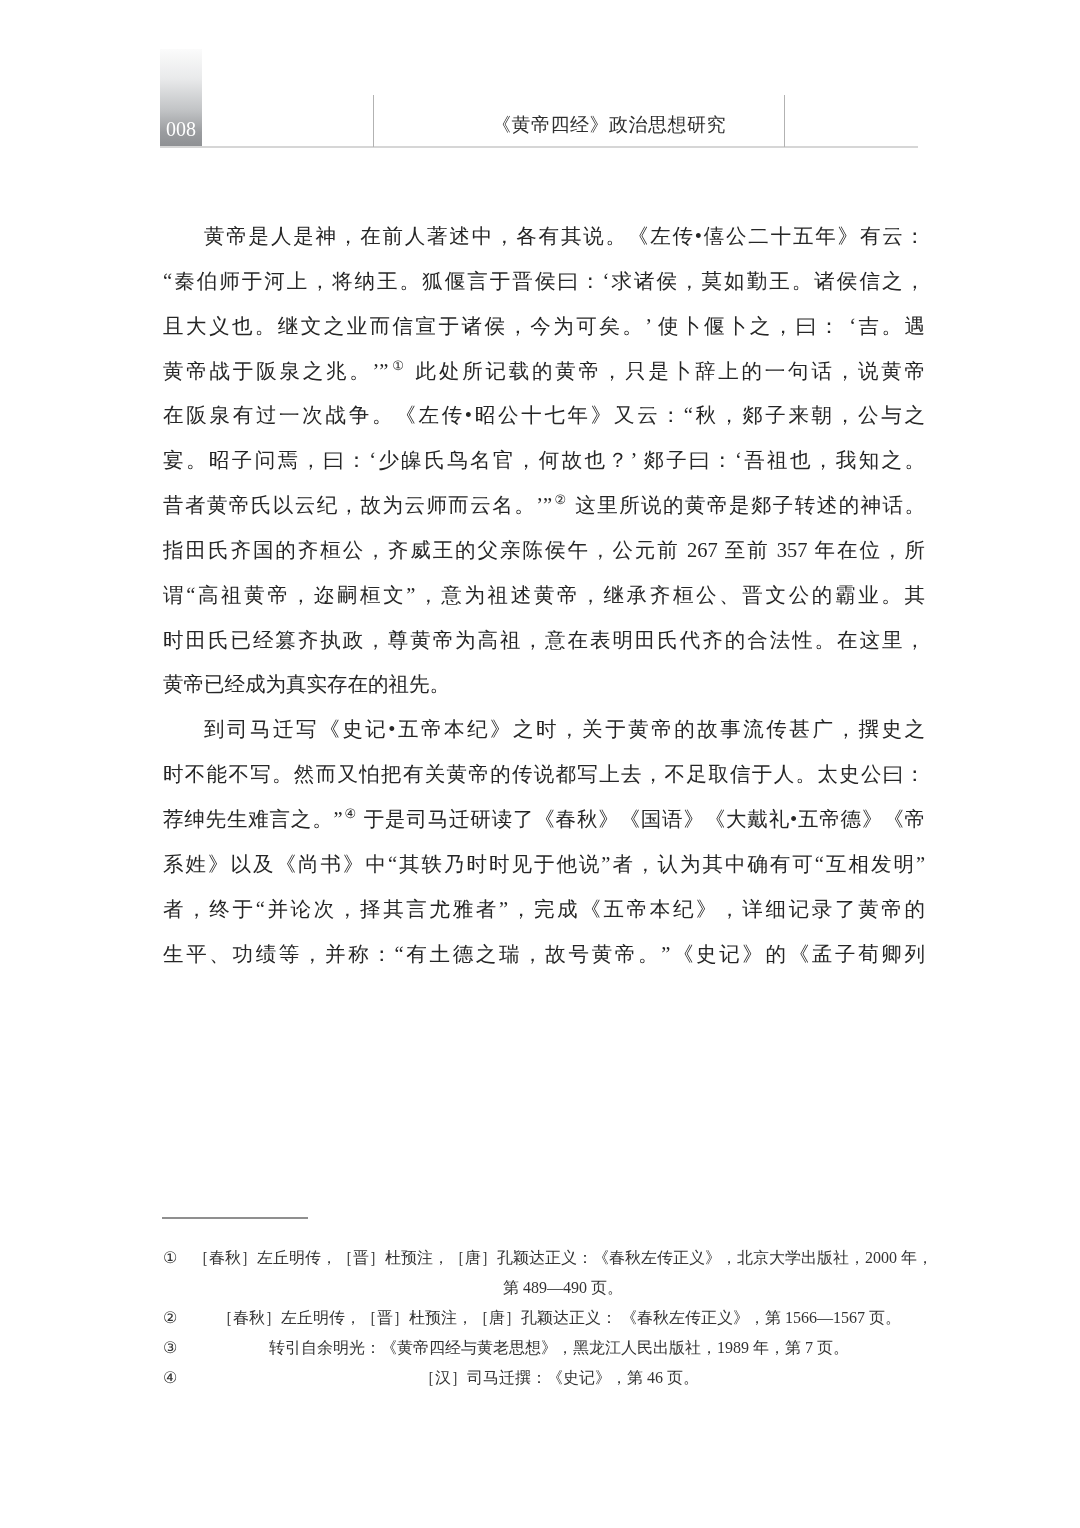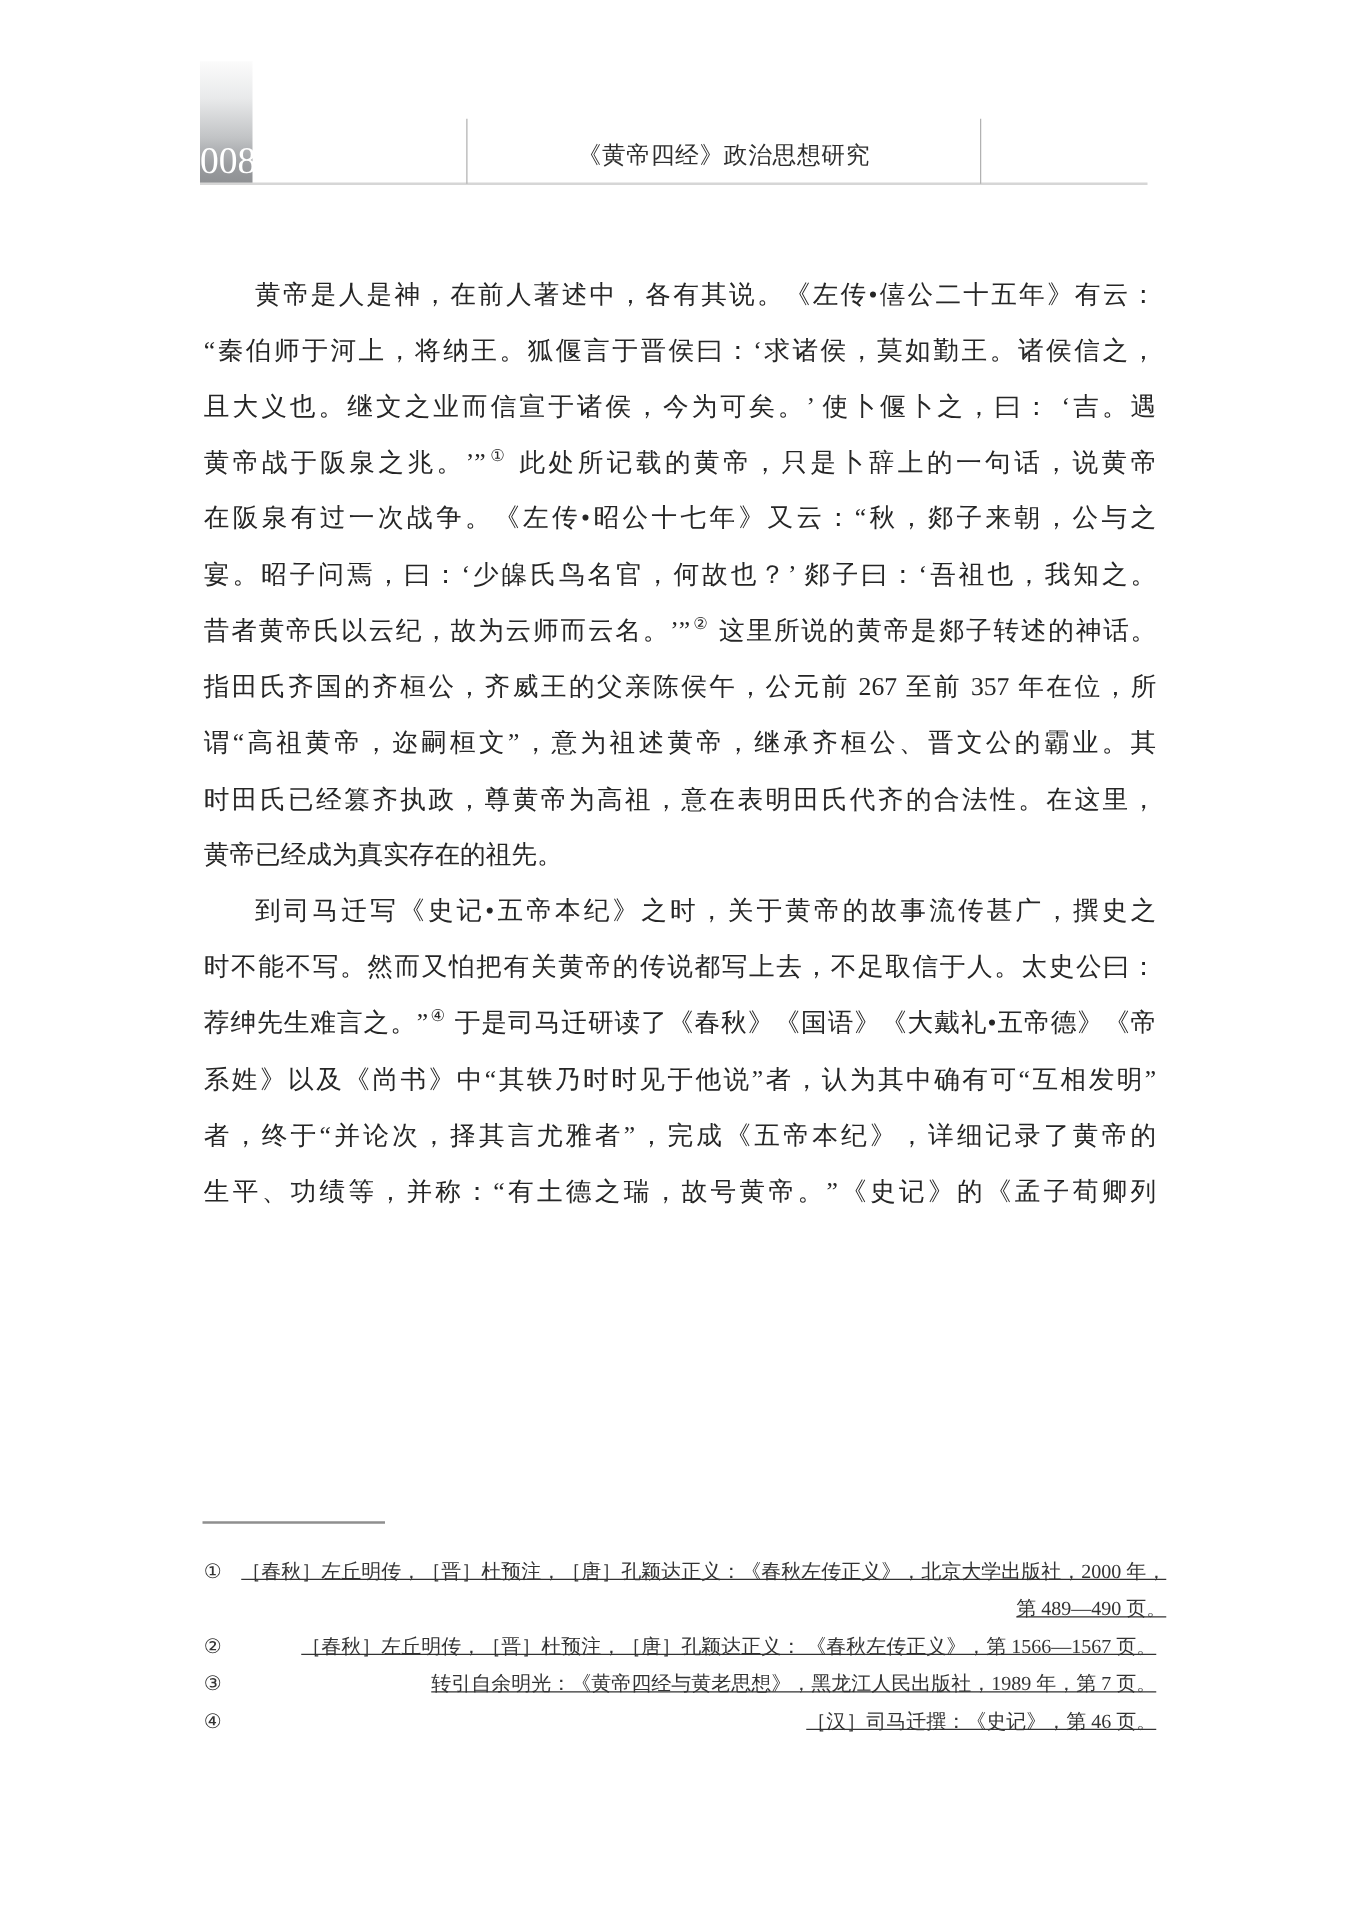--- a/index.html
+++ b/index.html
@@ -12,36 +12,36 @@
     color:#262626;
     overflow:hidden;
   }
   
   .grad-block {
     position:absolute; left:160px; top:49px; width:42px; height:98px;
     background:linear-gradient(180deg,#fbfbfb 0%,#e9eaeb 30%,#c2c4c6 62%,#9a9c9f 85%,#8e9093 100%);
   }
   .page-num {
     position:absolute; left:0; right:0; bottom:5px;
-    text-align:center; color:#ffffff; font-size:30px; line-height:26px;
+    text-align:center; color:#ffffff; font-size:20px; line-height:26px;
     font-family:"Liberation Serif", serif;
   }
   .header-rule {
     position:absolute; left:160px; top:146px; width:758px; height:2px;
     background:#d6d6d6;
   }
   .vline {
     position:absolute; top:95px; width:1px; height:52px; background:#b2b2b2;
   }
   .vline.left  { left:373px; }
   .vline.right { left:784px; }
   .header-title {
     position:absolute; left:373px; top:112px; width:412px;
     text-align:center; font-size:19px; line-height:26px;
-    color:#2f2f2f; letter-spacing:0.5px;
+    color:#2f2f2f; letter-spacing:0.5px;padding-left:30px;
   }
   
   .body-text {
     position:absolute; left:163px; top:214px; width:762px;
     font-size:20.5px; line-height:44.85px;
   }
   .line {
     text-align:justify;
     text-align-last:justify;
   }
@@ -55,21 +55,21 @@
     position:absolute; left:162px; top:1217px; width:146px; height:2px;
     background:#8f8f8f;
   }
   .footnotes {
     position:absolute; left:163px; top:1243px; width:762px;
     font-size:16px; line-height:30px; color:#333333;
   }
   .fn-item { display:flex; align-items:flex-start; }
   .fn-marker { flex:0 0 30px; }
   .fn-text { flex:1; }
-  .fn-line { text-align:right; white-space:nowrap;text-decoration:underline; }
+  .fn-line { text-align:center; white-space:nowrap; }
 </style>
 </head>
 <body>
 
 <div class="page">
 
   <div class="grad-block">
     <div class="page-num">008</div>
   </div>
   <div class="header-rule"></div>

